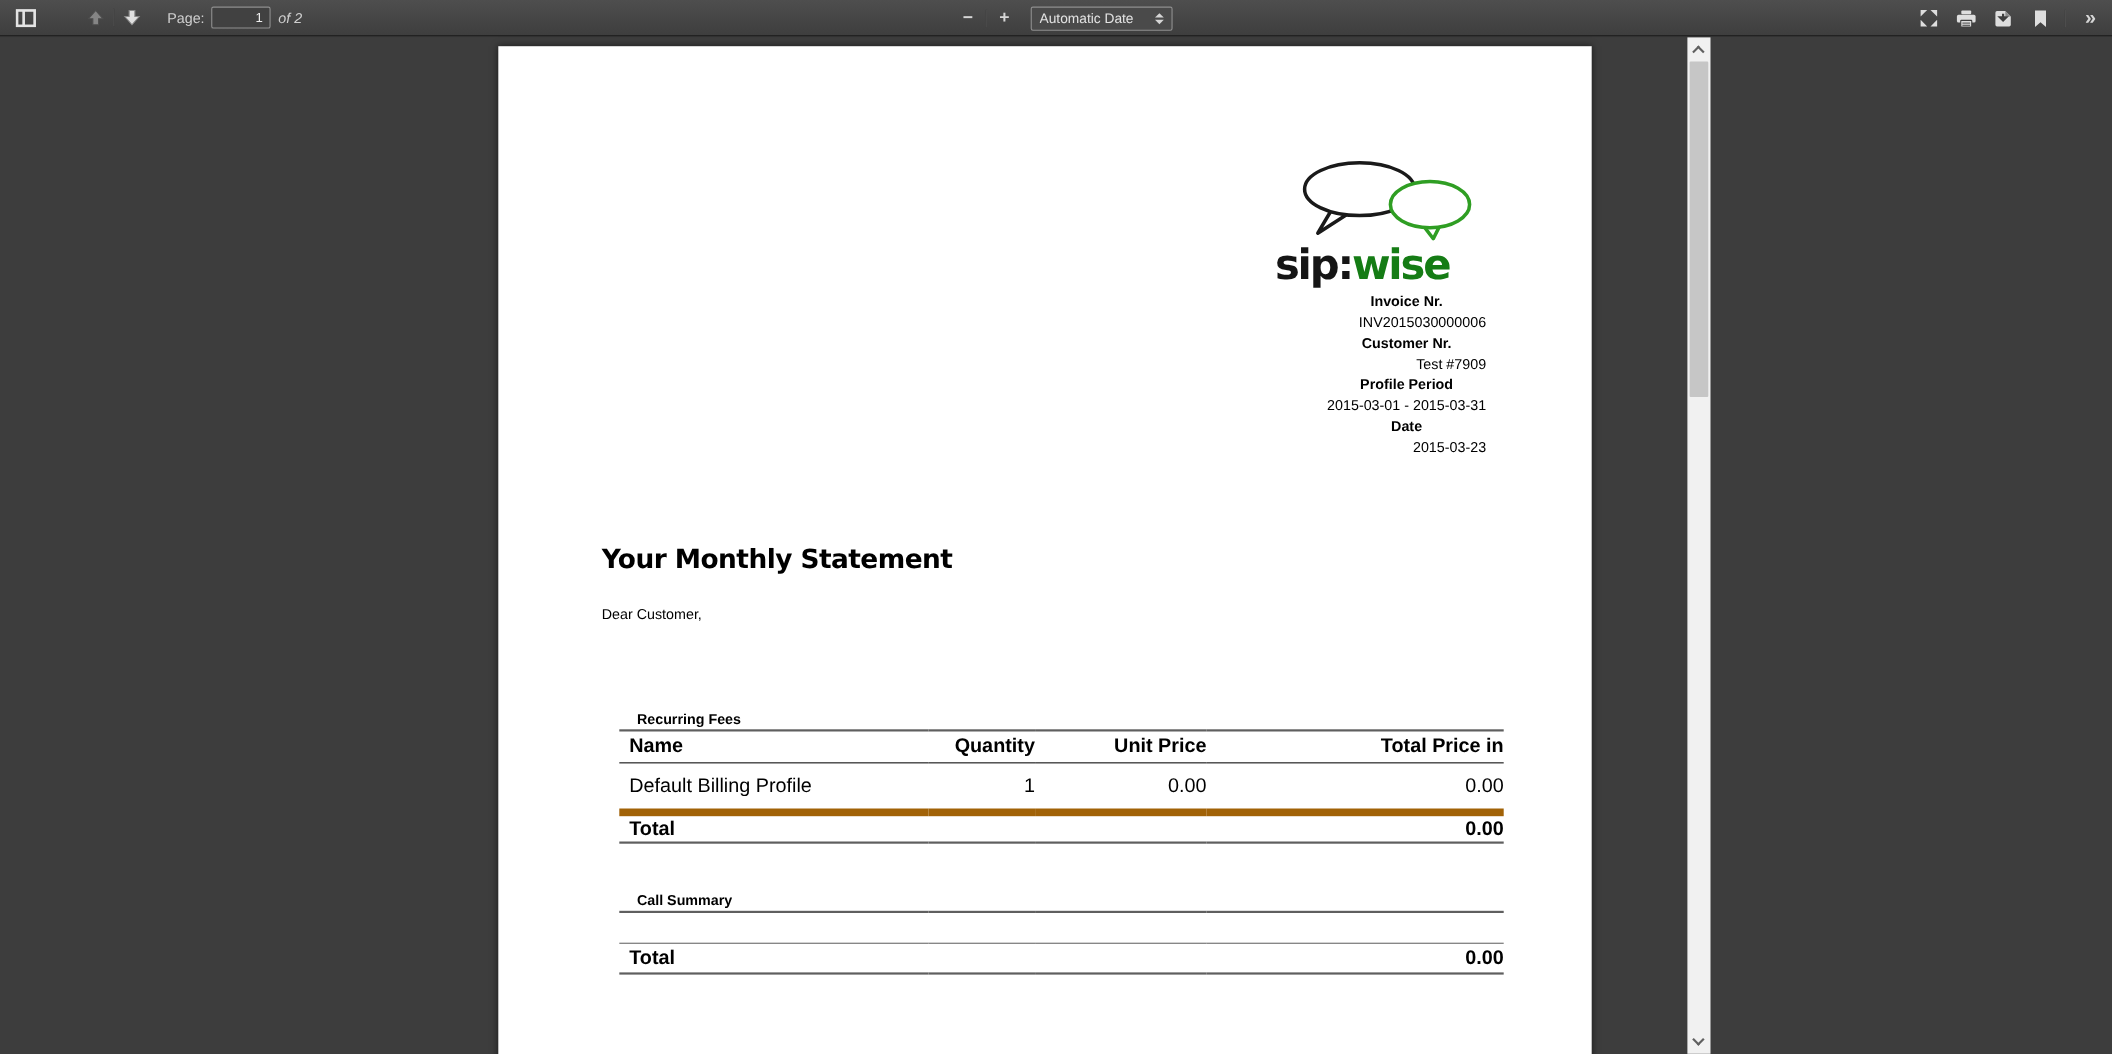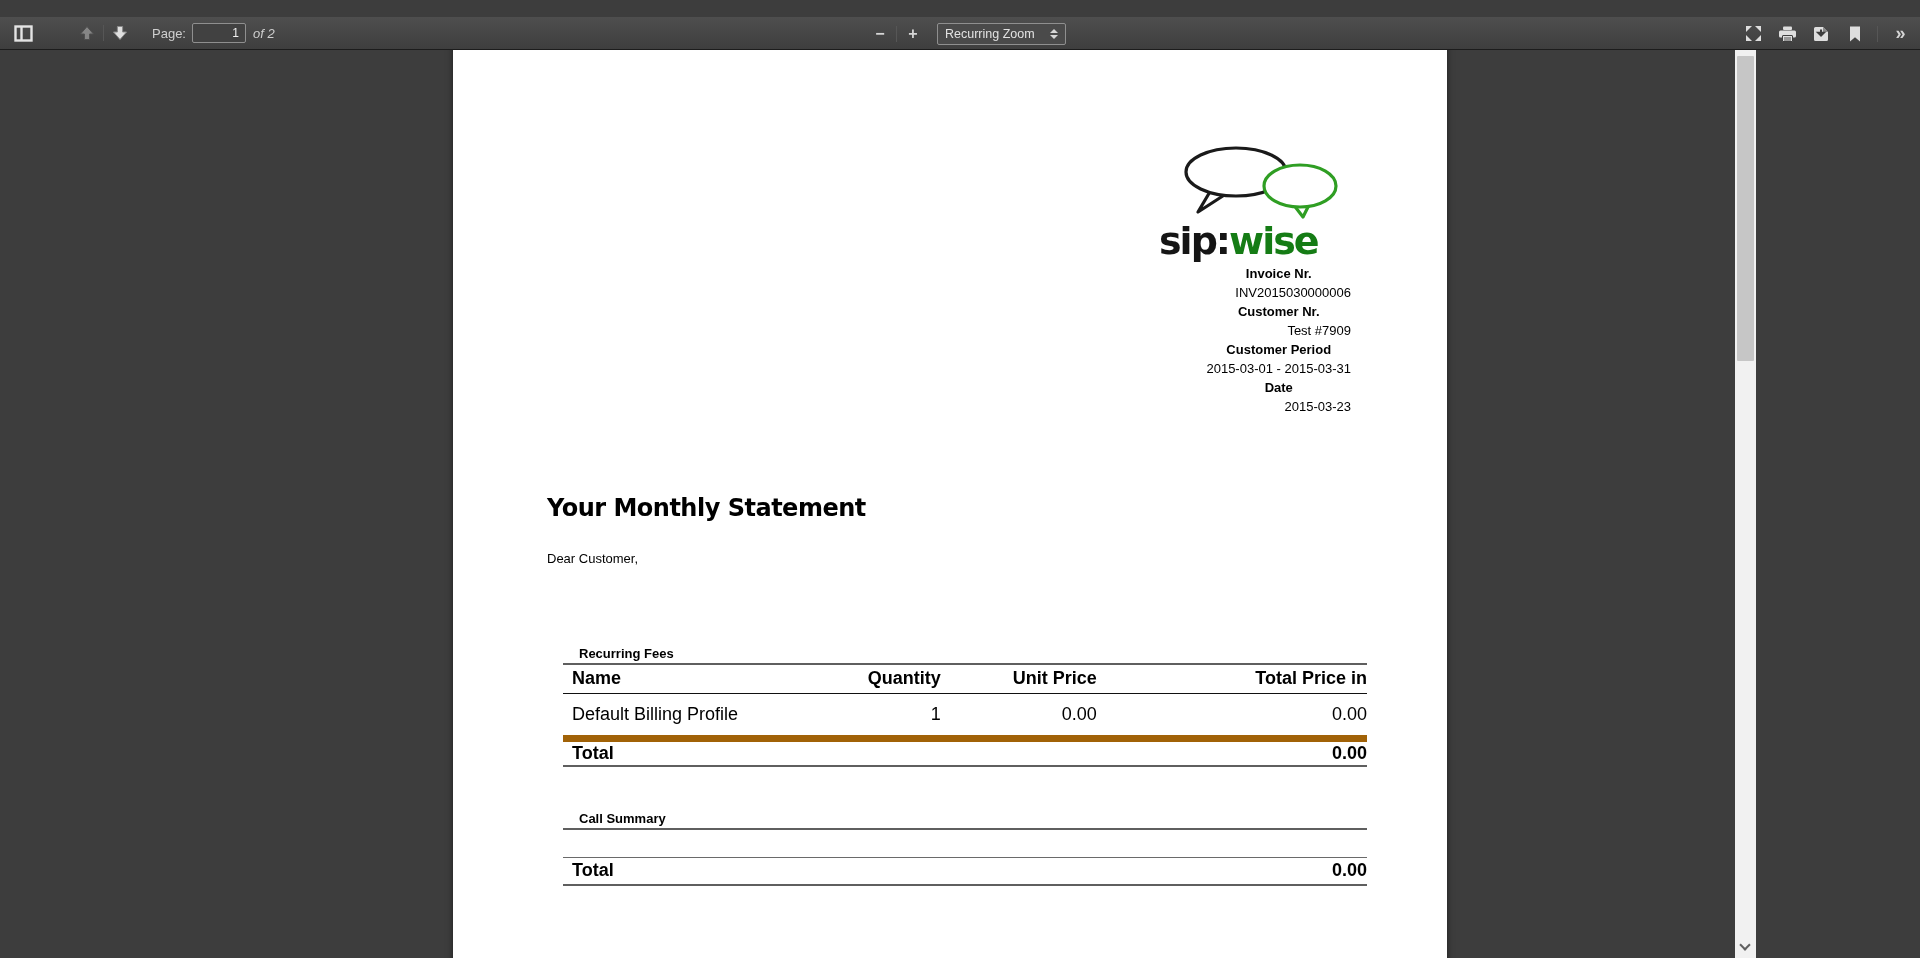--- a/index.html
+++ b/index.html
@@ -1,21 +1,21 @@
 <!DOCTYPE html>
 <html><head>
 <meta charset="utf-8">
 <style>
   * { margin:0; padding:0; box-sizing:border-box; }
   html,body { width:1920px; height:958px; overflow:hidden; background:#3d3d3d;
               font-family:"Liberation Sans", sans-serif; }
 
   
   .toolbar {
-    position:absolute; left:0; top:17px; width:1920px; height:33px;
+    position:absolute; left:0; top:0; width:1920px; height:33px;
     background:linear-gradient(#4e4e4e,#3e3e3e);
     border-bottom:1px solid #1c1c1c;
     display:flex; align-items:center; z-index:10;
     color:#d6d6d6; font-size:13px;
   }
   .tb-btn {
     background:transparent; border:1px solid transparent; border-radius:2px;
     width:28px; height:26px; display:flex; align-items:center; justify-content:center;
     cursor:default; color:#d6d6d6; font-size:15px;
   }
@@ -37,21 +37,21 @@
   }
   .zoom-select .zs-label { flex:1; white-space:nowrap; overflow:hidden; }
   .zs-arrows { display:flex; flex-direction:column; gap:2px; margin-left:4px; }
   .zs-arrows i { display:block; width:0; height:0; border-left:4px solid transparent; border-right:4px solid transparent; }
   .zs-up   { border-bottom:4px solid #d6d6d6; }
   .zs-down { border-top:4px solid #d6d6d6; }
   .right-group { position:absolute; right:6px; top:0; height:33px; display:flex; align-items:center; gap:6px; }
   .more-btn { font-size:18px; font-weight:bold; letter-spacing:-1px; }
 
   
-  .viewer { position:absolute; left:0; top:34px; width:1756px; height:924px; background:#3d3d3d; }
+  .viewer { position:absolute; left:0; top:34px; width:1555px; height:924px; background:#3d3d3d; }
   .page {
     position:absolute; left:453px; top:8px; width:994px; height:1400px;
     background:#ffffff; box-shadow:0 0 6px rgba(0,0,0,0.55);
     color:#000; font-size:13px;
   }
 
   
   .scrollbar { position:absolute; right:0; top:0; width:21px; height:924px; background:#f1f1f1; }
   .sb-thumb { position:absolute; left:2px; top:22px; width:17px; height:305px; background:#c6c6c6; border-radius:1px; }
   .sb-chev { position:absolute; left:6px; width:8px; height:8px; border-left:2px solid #606060; border-top:2px solid #606060; }
@@ -125,21 +125,21 @@
 
   <span class="page-label">Page:</span>
   <input class="page-input" type="text" value="1" style="">
   <span class="page-of">of 2</span>
 
   <div class="zoom-group">
     <button class="tb-btn glyph-btn">−</button>
     <div class="vsep"></div>
     <button class="tb-btn glyph-btn">+</button>
     <div class="zoom-select">
-      <span class="zs-label">Recurring Zoom</span>
+      <span class="zs-label">Automatic Date</span>
       <span class="zs-arrows">
         <i class="zs-up"></i>
           <i class="zs-down"></i>
       </span>
     </div>
   </div>
 
   <div class="right-group">
     <button class="tb-btn">
       <svg class="icon-svg" width="17" height="17" viewBox="0 0 17 17">
@@ -189,21 +189,21 @@
       <div class="logo-text">
         <span class="lt-black">sip:</span><span class="lt-green">wise</span>
       </div>
     </div>
 
     <div class="meta">
       <div class="m-label">Invoice Nr.</div>
       <div class="m-value">INV2015030000006</div>
       <div class="m-label">Customer Nr.</div>
       <div class="m-value">Test #7909</div>
-      <div class="m-label">Customer Period</div>
+      <div class="m-label">Profile Period</div>
       <div class="m-value">2015-03-01 - 2015-03-31</div>
       <div class="m-label">Date</div>
       <div class="m-value">2015-03-23</div>
     </div>
 
     <div class="doc-title">Your Monthly Statement</div>
     <div class="greeting">Dear Customer,</div>
 
     <div class="section-title st-recurring">Recurring Fees</div>
     <table class="inv-table t-recurring">

